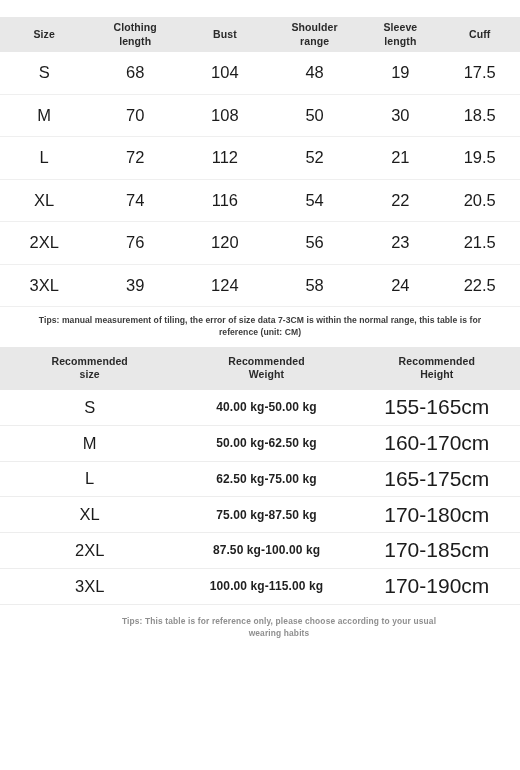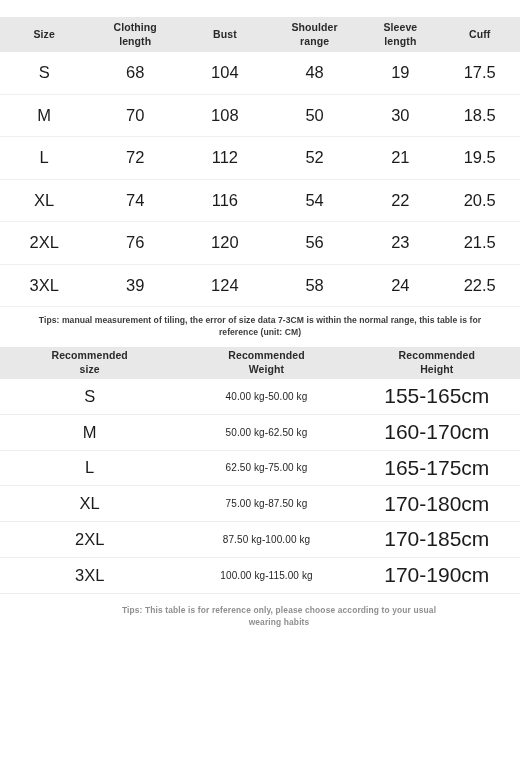--- a/index.html
+++ b/index.html
@@ -99,39 +99,39 @@
     padding: 7px 28px 8px 28px;
     letter-spacing: 0.05px;
   }
 
   
   .t2-head th {
     background: #e8e8e8;
     font-size: 10.5px;
     font-weight: bold;
     color: #2a2a2a;
-    height: 32px;
+    height: 43px;
     line-height: 1.3;
     letter-spacing: 0.1px;
   }
   .t2-head th .hl {
     display: block;
   }
   .t2-body td {
     height: 34.8px;
     border-bottom: 1px solid #ededed;
     background: #ffffff;
   }
   .t2-size {
     font-size: 16.5px;
     color: #1b1b1b;
   }
   .t2-weight {
-    font-size: 10px;
-    font-weight: normal;
+    font-size: 12px;
+    font-weight: bold;
     color: #1f1f1f;
     letter-spacing: 0.1px;
   }
   .t2-height {
     font-size: 21px;
     color: #1b1b1b;
   }
   .d1 { width: 34.5%; }
   .d2 { width: 33.5%; }
   .d3 { width: 32.0%; }

